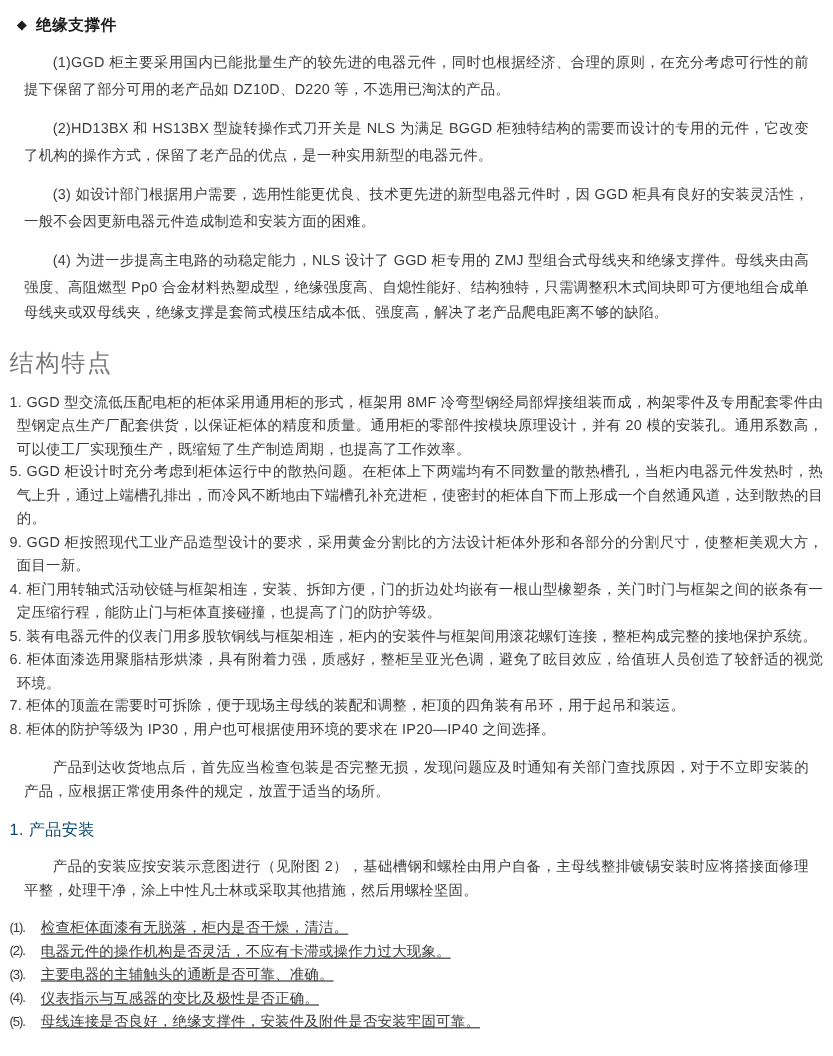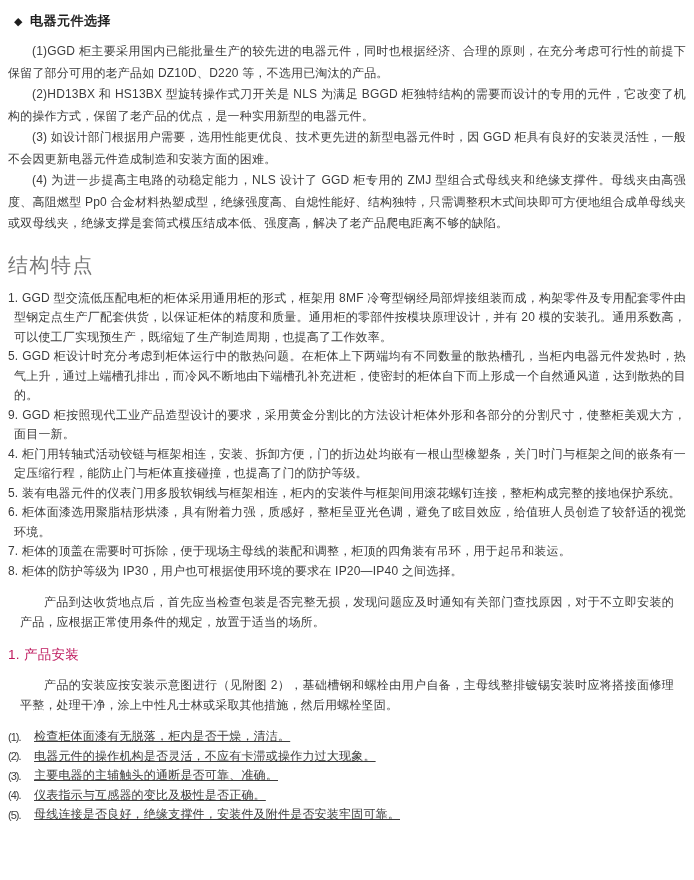--- a/index.html
+++ b/index.html
@@ -13,58 +13,58 @@
   
   .head-bold{
     display:flex;align-items:center;gap:7px;
     font-size:13px;font-weight:bold;color:#1e1e1e;
     margin:4px 0 11px 6px;letter-spacing:.5px;
   }
   .diamond{font-size:11px;color:#1e1e1e;line-height:1;}
   
   .para{
     font-size:12px;line-height:21.5px;text-align:justify;
-    text-indent:2em;margin:0;color:#3c3c3c;letter-spacing:.2px;
+    text-indent:2em;margin:12px;color:#3c3c3c;letter-spacing:.2px;
   }
   
   .head-gray{
     font-size:20px;font-weight:400;color:#787878;
     letter-spacing:1.5px;margin:17px 0 10px 0;
   }
   
   .feat{
     font-size:12px;line-height:19.5px;text-align:justify;
     padding-left:6px;text-indent:-6px;margin:0;color:#3c3c3c;letter-spacing:.2px;
   }
   .intro{
     font-size:12px;line-height:19.5px;text-align:justify;
     text-indent:2em;margin:12px;color:#3c3c3c;letter-spacing:.2px;
   }
   .subhead{
-    font-size:13.5px;color:#be185d;font-weight:400;
+    font-size:13.5px;color:#0c4a6e;font-weight:400;
     margin:14px 0 9px 0;letter-spacing:.3px;
   }
   .check-row{
     display:flex;align-items:flex-start;
     font-size:12px;line-height:19px;color:#3c3c3c;letter-spacing:.2px;
   }
   .check-num{
     flex:0 0 26px;font-size:11px;white-space:nowrap;
     letter-spacing:-1px;padding-top:.5px;
   }
   .check-text{flex:1;text-align:justify;text-decoration:underline;}
 </style>
 </head>
 <body>
 
 <div class="page">
 
   <div class="head-bold">
     <span class="diamond">◆</span>
-    <span>电器元件选择</span>
+    <span>绝缘支撑件</span>
   </div>
   <p class="para">(1)GGD 柜主要采用国内已能批量生产的较先进的电器元件，同时也根据经济、合理的原则，在充分考虑可行性的前提下保留了部分可用的老产品如 DZ10D、D220 等，不选用已淘汰的产品。</p>
   <p class="para">(2)HD13BX 和 HS13BX 型旋转操作式刀开关是 NLS 为满足 BGGD 柜独特结构的需要而设计的专用的元件，它改变了机构的操作方式，保留了老产品的优点，是一种实用新型的电器元件。</p>
   <p class="para">(3) 如设计部门根据用户需要，选用性能更优良、技术更先进的新型电器元件时，因 GGD 柜具有良好的安装灵活性，一般不会因更新电器元件造成制造和安装方面的困难。</p>
   <p class="para">(4) 为进一步提高主电路的动稳定能力，NLS 设计了 GGD 柜专用的 ZMJ 型组合式母线夹和绝缘支撑件。母线夹由高强度、高阻燃型 Pp0 合金材料热塑成型，绝缘强度高、自熄性能好、结构独特，只需调整积木式间块即可方便地组合成单母线夹或双母线夹，绝缘支撑是套筒式模压结成本低、强度高，解决了老产品爬电距离不够的缺陷。</p>
 
   <div class="head-gray">结构特点</div>
   <p class="feat">1. GGD 型交流低压配电柜的柜体采用通用柜的形式，框架用 8MF 冷弯型钢经局部焊接组装而成，构架零件及专用配套零件由型钢定点生产厂配套供货，以保证柜体的精度和质量。通用柜的零部件按模块原理设计，并有 20 模的安装孔。通用系数高，可以使工厂实现预生产，既缩短了生产制造周期，也提高了工作效率。</p>
   <p class="feat">5. GGD 柜设计时充分考虑到柜体运行中的散热问题。在柜体上下两端均有不同数量的散热槽孔，当柜内电器元件发热时，热气上升，通过上端槽孔排出，而冷风不断地由下端槽孔补充进柜，使密封的柜体自下而上形成一个自然通风道，达到散热的目的。</p>
   <p class="feat">9. GGD 柜按照现代工业产品造型设计的要求，采用黄金分割比的方法设计柜体外形和各部分的分割尺寸，使整柜美观大方，面目一新。</p>

